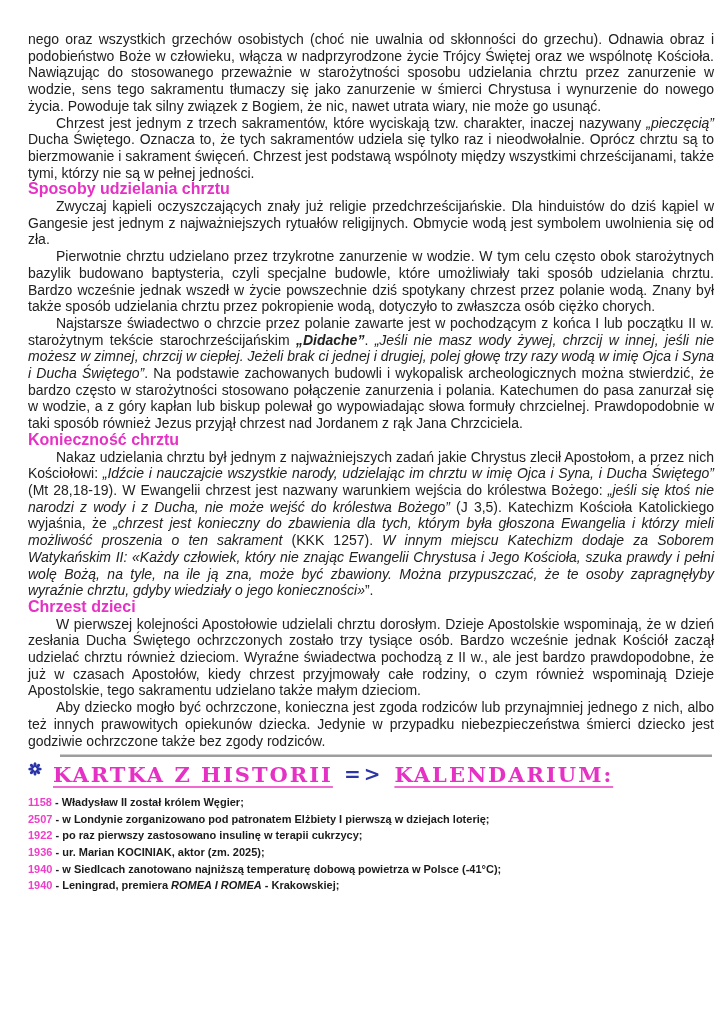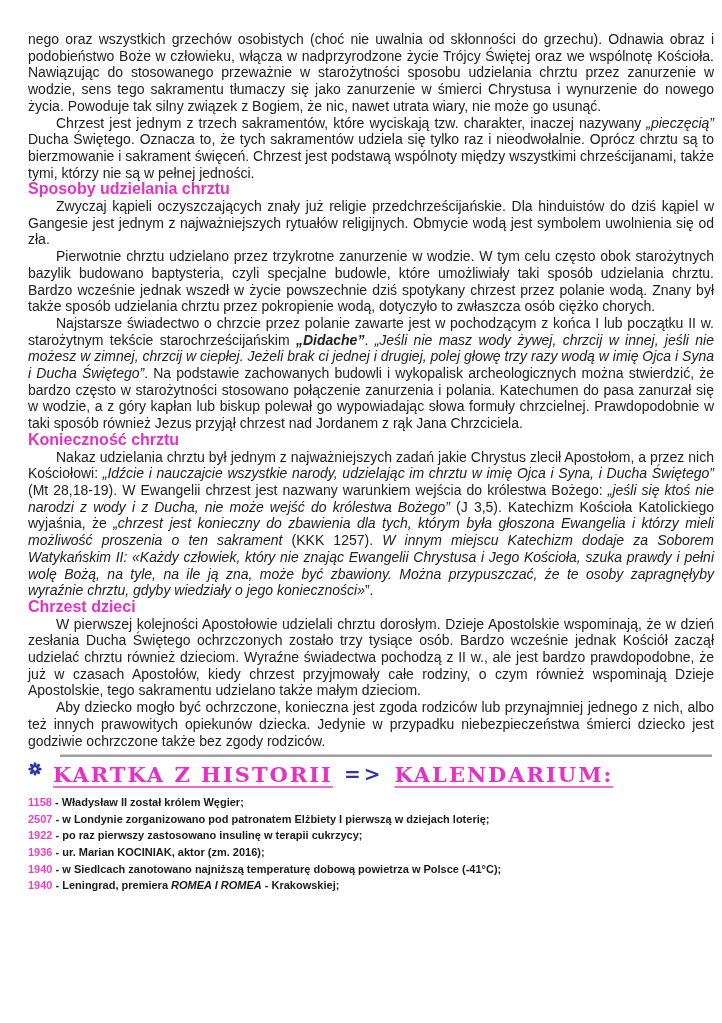--- a/index.html
+++ b/index.html
@@ -82,18 +82,18 @@
     </svg>
     <span class="history-title">KARTKA Z HISTORII</span>
     <span class="history-arrow">=&gt;</span>
     <span class="history-title">KALENDARIUM:</span>
   </div>
 
   <div class="history-list" id="history-list">
       <div class="cal-entry"><span class="cal-year">1158</span><span> - </span><span>Władysław II został królem Węgier;</span></div>
       <div class="cal-entry"><span class="cal-year">2507</span><span> - </span><span>w Londynie zorganizowano pod patronatem Elżbiety I pierwszą w dziejach loterię;</span></div>
       <div class="cal-entry"><span class="cal-year">1922</span><span> - </span><span>po raz pierwszy zastosowano insulinę w terapii cukrzycy;</span></div>
-      <div class="cal-entry"><span class="cal-year">1936</span><span> - </span><span>ur. Marian KOCINIAK, aktor (zm. 2016);</span></div>
+      <div class="cal-entry"><span class="cal-year">1936</span><span> - </span><span>ur. Marian KOCINIAK, aktor (zm. 2025);</span></div>
       <div class="cal-entry"><span class="cal-year">1940</span><span> - </span><span>w Siedlcach zanotowano najniższą temperaturę dobową powietrza w Polsce (-41°C);</span></div>
       <div class="cal-entry"><span class="cal-year">1940</span><span> - </span><span>Leningrad, premiera </span><span class="run-bi">ROMEA I ROMEA</span><span> -  Krakowskiej;</span></div>
     </div>
 
 </div>
 
 </body></html>

